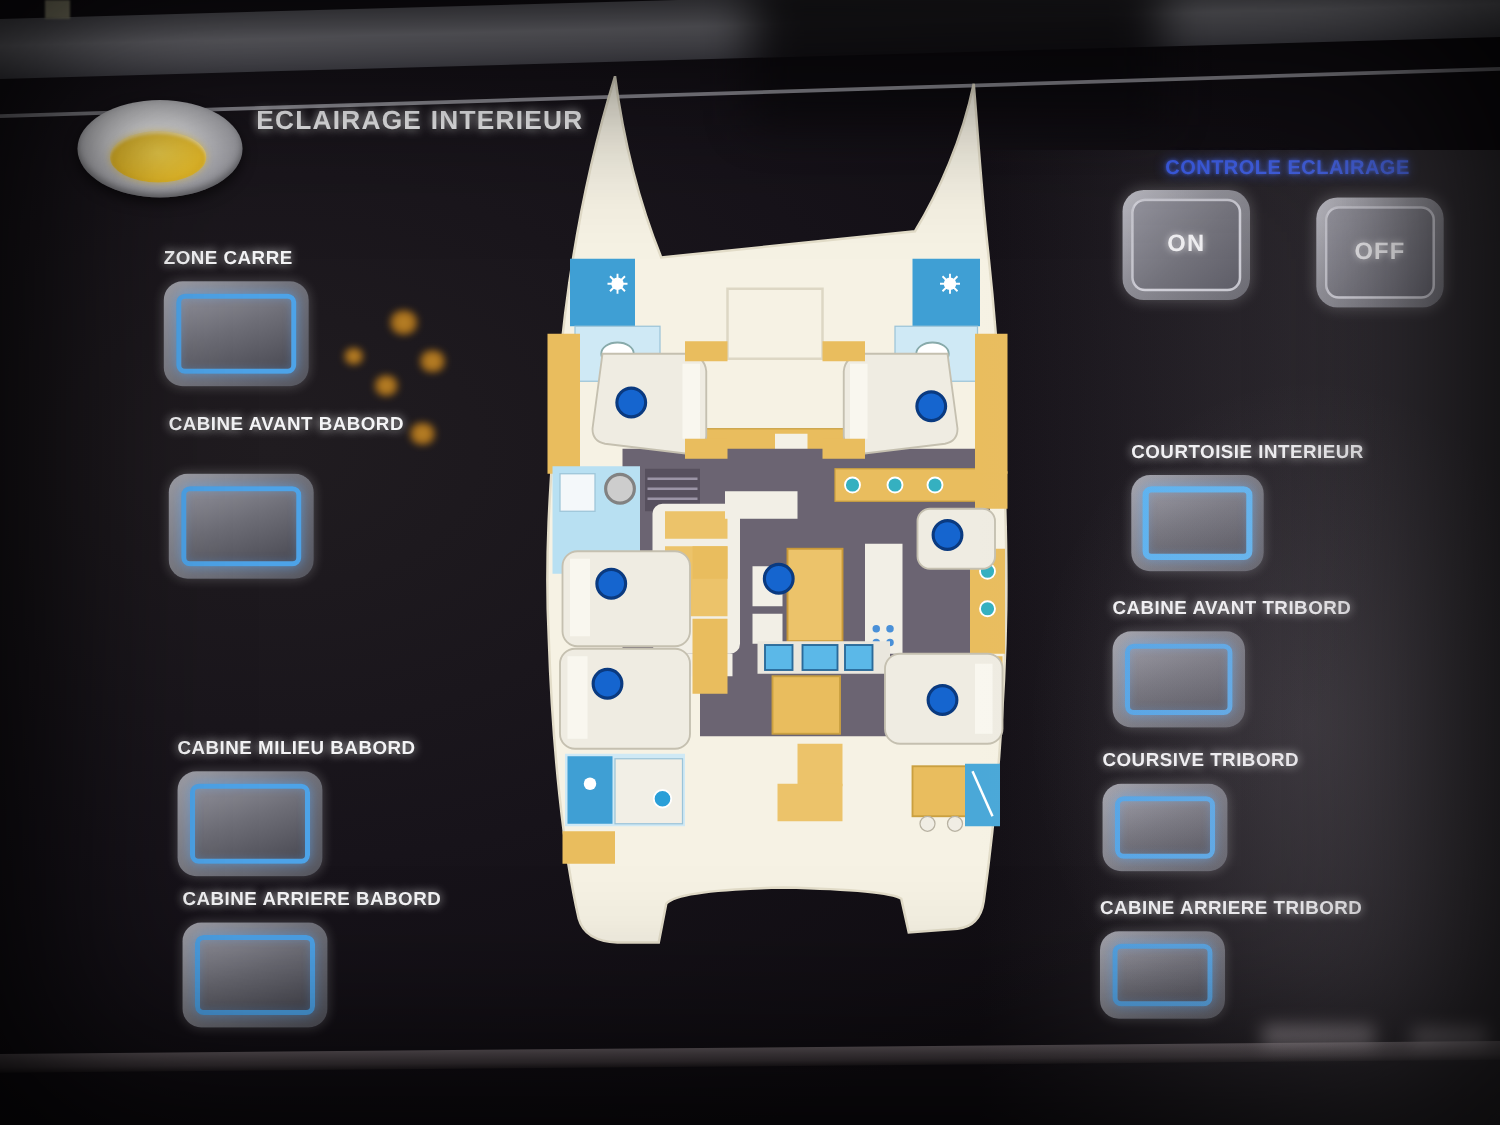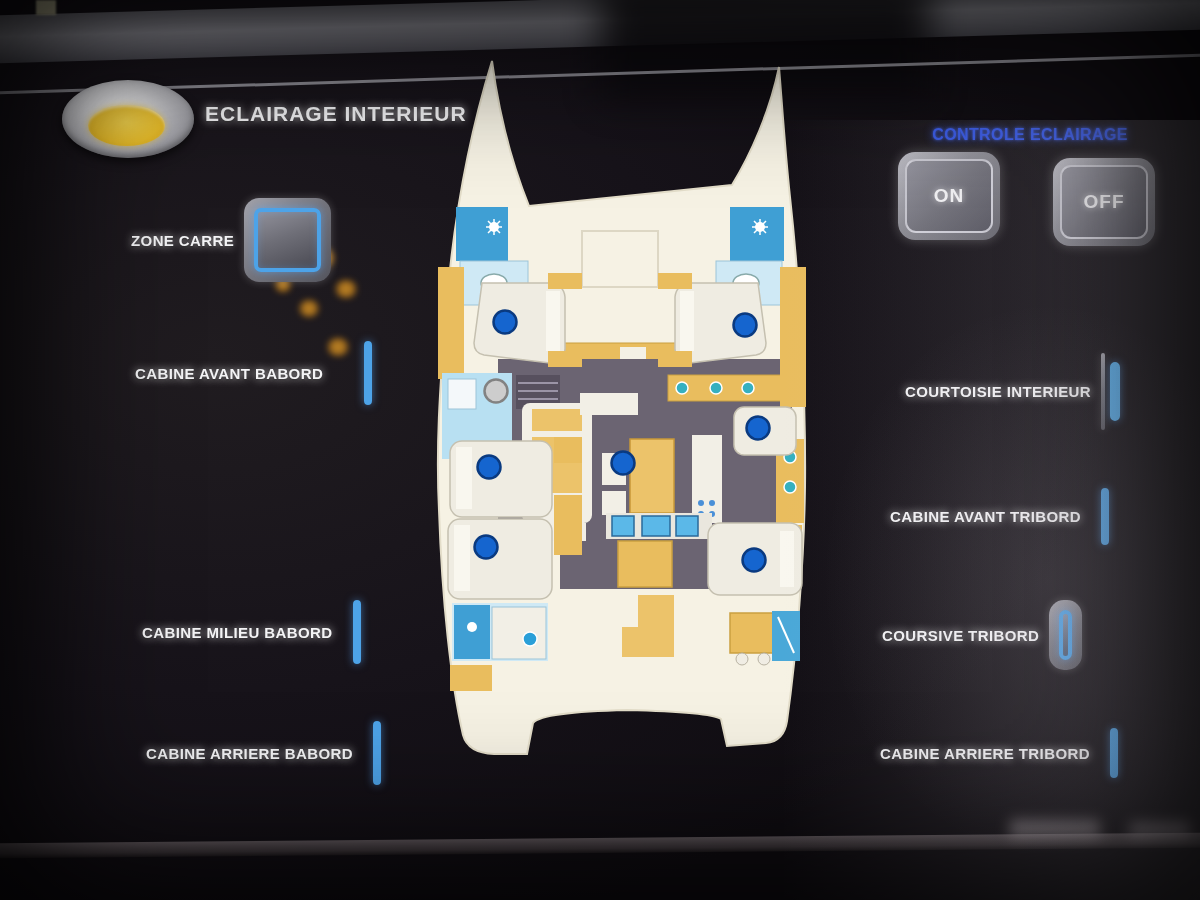--- a/index.html
+++ b/index.html
@@ -27,35 +27,35 @@
     background:linear-gradient(90deg,rgba(205,198,208,0) 0%,rgba(205,198,208,.10) 45%,rgba(215,208,218,.20) 100%);}
   .glare-mid{position:absolute;left:820px;top:300px;width:380px;height:560px;pointer-events:none;
     background:radial-gradient(ellipse at 60% 50%,rgba(210,200,212,.12),transparent 70%);}
   
   .light-icon{position:absolute;left:62px;top:80px;width:132px;height:78px;border-radius:50%;
     background:radial-gradient(ellipse at 42% 38%,#fbfbfd 0%,#dcdcdf 30%,#a8a8ae 62%,#626268 100%);
     box-shadow:0 4px 10px rgba(0,0,0,.6), inset 0 -3px 6px rgba(0,0,0,.35);}
   .light-icon .bulb{position:absolute;left:20%;top:32%;width:58%;height:52%;border-radius:50%;
     background:radial-gradient(ellipse at 50% 42%,#f7d64e 0%,#eec22c 60%,#d6a515 100%);
     box-shadow:0 0 6px rgba(240,200,60,.7), inset 0 2px 3px rgba(255,255,255,.55);}
-  .page-title{position:absolute;left:205px;top:102px;font-size:21px;font-weight:700;color:#f3f3f5;
+  .page-title{position:absolute;left:205px;top:85px;font-size:21px;font-weight:700;color:#f3f3f5;
     letter-spacing:1px;text-shadow:0 0 8px rgba(255,255,255,.8),0 1px 2px rgba(0,0,0,.7);white-space:nowrap;}
   .ctl-title{position:absolute;left:930px;top:126px;width:200px;text-align:center;font-size:16px;font-weight:700;
     letter-spacing:.4px;white-space:nowrap;text-shadow:0 0 9px rgba(60,95,235,.95),0 0 3px rgba(60,95,235,.8);}
   
   .ctl-btn{position:absolute;width:102px;height:88px;border-radius:17px;cursor:pointer;
     background:linear-gradient(135deg,#bcbcc4 0%,#8b8b93 40%,#5f5f67 100%);
     box-shadow:0 0 12px rgba(255,255,255,.25);}
   .ctl-btn .inner{position:absolute;inset:7px;border-radius:11px;border:2px solid rgba(232,232,240,.75);
     background:linear-gradient(135deg,#90909a 0%,#6a6a73 55%,#50505a 100%);
     display:flex;align-items:center;justify-content:center;}
   .ctl-btn .lbl{font-size:19px;font-weight:700;color:#f2f2f4;letter-spacing:1px;
     text-shadow:0 0 6px rgba(255,255,255,.7);}
   
-  .zone{position:absolute;width:200px;display:flex;flex-direction:row;align-items:center;gap:10px;}
+  .zone{position:absolute;width:200px;display:flex;flex-direction:column;align-items:flex-start;gap:10px;}
   .zone-label{font-size:15px;font-weight:700;color:#f4f4f6;letter-spacing:.4px;white-space:nowrap;
     text-shadow:0 0 8px rgba(255,255,255,.8),0 1px 2px rgba(0,0,0,.65);}
   .zone-btn{position:relative;width:116px;height:84px;border-radius:15px;cursor:pointer;
     background:linear-gradient(135deg,#a4a4ac 0%,#74747c 50%,#55555d 100%);
     box-shadow:0 0 9px rgba(255,255,255,.22);}
   .zone-btn .inner{position:absolute;inset:10px;border-radius:7px;border:4px solid #4da3e8;
     background:linear-gradient(160deg,#90909a 0%,#6e6e77 45%,#4a4a53 100%);
     box-shadow:0 0 9px rgba(90,170,255,.55), inset 0 0 7px rgba(90,170,255,.3);}
   .zone-btn.white .inner{border-color:#eceded;box-shadow:0 0 9px rgba(255,255,255,.55), inset 0 0 7px rgba(255,255,255,.3);}
   .zone-btn.bright .inner{border-width:5px;border-color:#55b1f2;inset:9px;}

